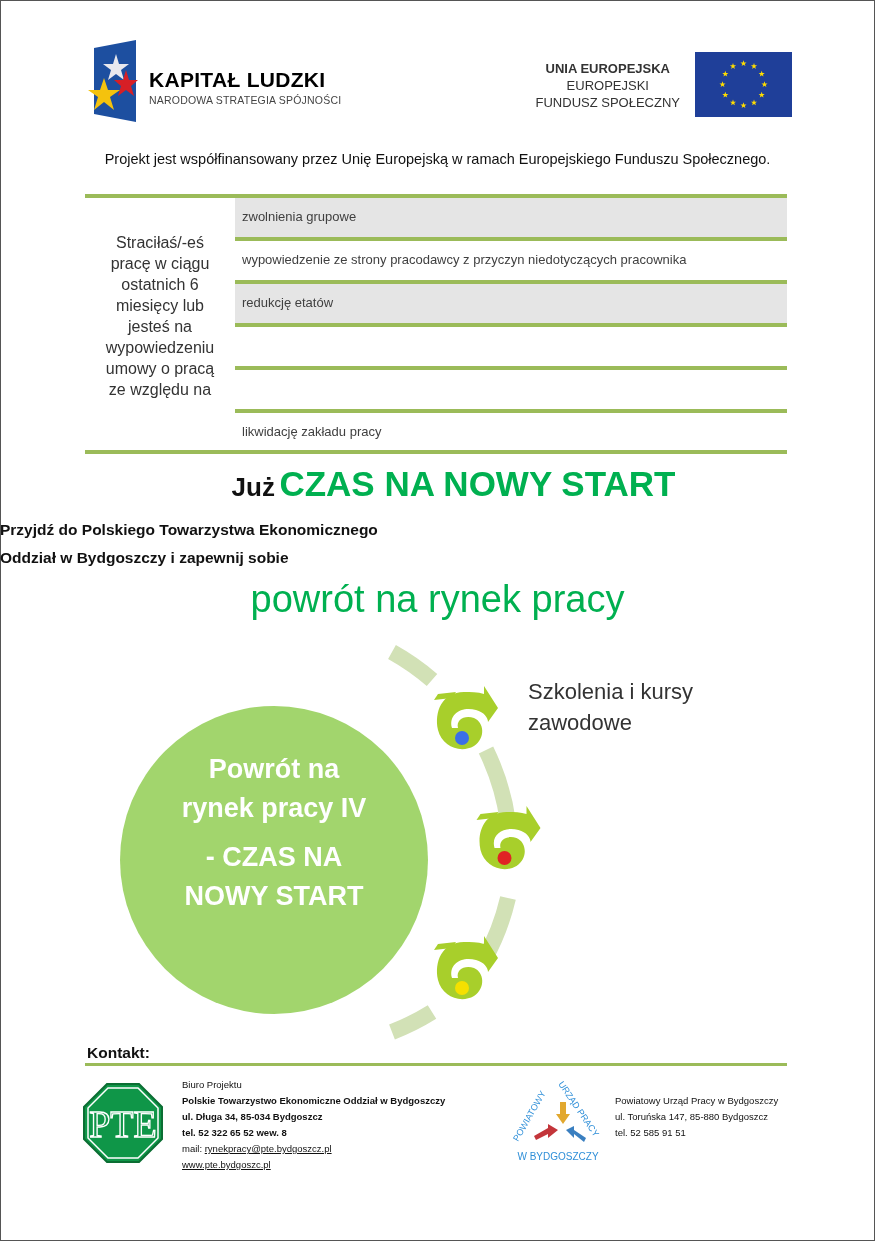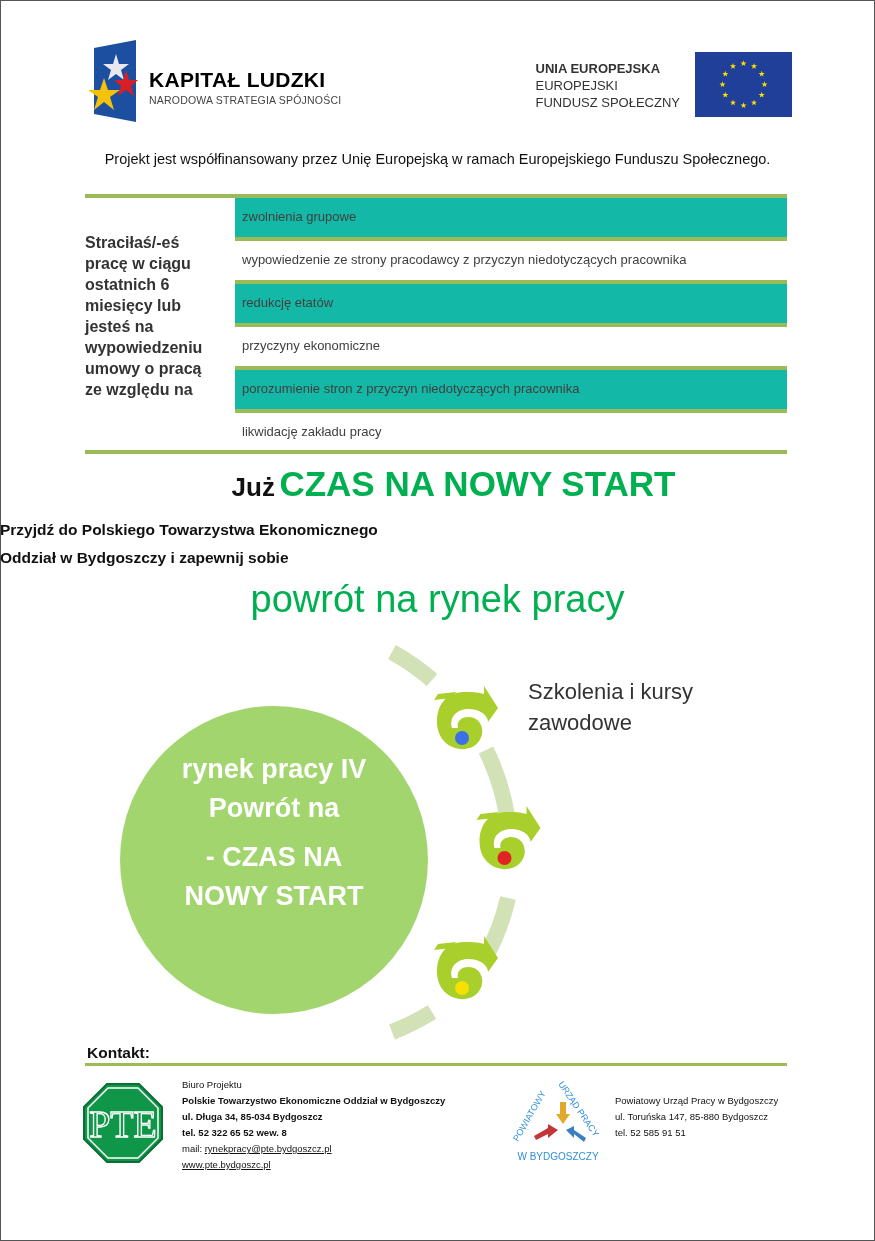--- a/index.html
+++ b/index.html
@@ -7,33 +7,33 @@
          font-family: "Liberation Sans", sans-serif; color: #262626; }
   .page-border { position: absolute; left: 0; top: 0; width: 873px; height: 1239px; border: 1px solid #555; }
 
   
   .kl-logo { position: absolute; left: 76px; top: 40px; width: 290px; height: 85px; }
   .kl-flag { position: absolute; left: 10px; top: 0; width: 52px; height: 82px; }
   .kl-title { position: absolute; left: 73px; top: 28px; font-size: 21px; font-weight: bold; color: #000000; letter-spacing: 0.3px; }
   .kl-sub { position: absolute; left: 73px; top: 54px; font-size: 10.5px; color: #444; letter-spacing: 0.2px; }
 
   .eu-block { position: absolute; left: 530px; top: 50px; width: 262px; height: 70px; }
-  .eu-text { position: absolute; right: 112px; top: 10px; text-align: left; font-size: 13px; line-height: 17px; color: #333; white-space: nowrap; margin-left: 12px; }
+  .eu-text { position: absolute; right: 112px; top: 10px; text-align: center; font-size: 13px; line-height: 17px; color: #333; white-space: nowrap; margin-left: 12px; }
   .eu-text .b { font-weight: bold; }
   .eu-flag { position: absolute; right: 0; top: 2px; width: 97px; height: 65px; background: #1f3f99; }
 
   .cofin { position: absolute; left: 0; width: 875px; top: 151px; text-align: center; font-size: 14.5px; color: #111; }
 
   
   .reasons { position: absolute; left: 85px; top: 194px; width: 702px; height: 260px; }
   .rule { position: absolute; height: 4px; background: #9bbb59; }
-  .reasons-label { position: absolute; left: 0; top: 38px; width: 150px; 
-                   font-size: 16px; font-weight: bold; line-height: 21px; color: #333; }
+  .reasons-label { position: absolute; left: 0; top: 38px; width: 150px; text-align: center;
+                   font-size: 16px; font-weight: normal; line-height: 21px; color: #333; }
   .row { position: absolute; left: 150px; width: 552px; height: 39px; }
-  .row.shade { background: #14b8a6; }
+  .row.shade { background: #e5e5e5; }
   .row span { position: absolute; left: 7px; top: 11px; font-size: 13px; color: #404040; white-space: nowrap; }
 
   
   .headline { position: absolute; left: 16px; width: 875px; top: 464px; text-align: center; font-weight: bold; }
   .headline .black { color: #111; font-size: 26px; }
   .headline .green { color: #00b050; font-size: 35px; }
   .sub1, .sub2 { position: absolute; left: 0; width: 875px; text-align: left; font-weight: bold; font-size: 15.5px; color: #111; }
   .sub1 { top: 521px; } .sub2 { top: 549px; }
   .bigline { position: absolute; left: 0; width: 875px; top: 578px; text-align: center; color: #00b050; font-weight: normal; font-size: 38px; }
 
@@ -115,27 +115,21 @@
     </div>
   <div class="rule" style="left:150px;top:43px;width:552px;"></div>
   <div class="row" style="top:47px;">
       <span>wypowiedzenie ze strony pracodawcy z przyczyn niedotyczących pracownika</span>
     </div>
   <div class="rule" style="left:150px;top:86px;width:552px;"></div>
   <div class="row shade" style="top:90px;">
       <span>redukcję etatów</span>
     </div>
   <div class="rule" style="left:150px;top:129px;width:552px;"></div>
-  <div class="row" style="top:133px;">
-      <span>przyczyny ekonomiczne</span>
-    </div>
   <div class="rule" style="left:150px;top:172px;width:552px;"></div>
-  <div class="row shade" style="top:176px;">
-      <span>porozumienie stron z przyczyn niedotyczących pracownika</span>
-    </div>
   <div class="rule" style="left:150px;top:215px;width:552px;"></div>
   <div class="row" style="top:219px;">
       <span>likwidację zakładu pracy</span>
     </div>
   <div class="rule" style="left:0;top:256px;width:702px;"></div>
 </div>
 
 <div class="headline">
   <span class="black">Już</span>
   <span class="green">CZAS NA NOWY START</span>
@@ -148,22 +142,22 @@
   <svg width="875" height="400" style="position:absolute;left:0;top:0;">
 
     <path d="M392,12 A238,238 0 0 1 432,40" stroke="#d2e1b6" stroke-width="16" fill="none"></path>
     <path d="M486,110 A238,238 0 0 1 508,182" stroke="#d2e1b6" stroke-width="16" fill="none"></path>
     <path d="M508,258 A238,238 0 0 1 484,320" stroke="#d2e1b6" stroke-width="16" fill="none"></path>
     <path d="M432,372 A238,238 0 0 1 392,392" stroke="#d2e1b6" stroke-width="16" fill="none"></path>
   </svg>
 
   <div class="circle">
     <div class="circle-text">
+      <div>Powrót na</div>
       <div>rynek pracy IV</div>
-      <div>Powrót na</div>
       <div class="gap"></div>
       <div>- CZAS NA</div>
       <div>NOWY START</div>
     </div>
   </div>
 
   <svg style="position:absolute;left:428px;top:42px;" width="80" height="75" viewBox="0 0 80 75">
     <path d="M10,12 L28,10 L24,16 L6,18 Z" fill="#a8cf2b"></path>
     <path d="M36,10 C14,10 6,30 10,48 C14,64 32,72 46,64 C58,56 56,40 46,36 C36,33 28,38 30,46 L24,46 C20,32 34,24 48,28 C56,30 60,36 60,40 L70,26 L56,4 L56,12 C50,10 42,10 36,10 Z" fill="#a8cf2b"></path>
     <circle cx="34" cy="56" r="7" class="dot" fill="#3a6fe6"></circle>

